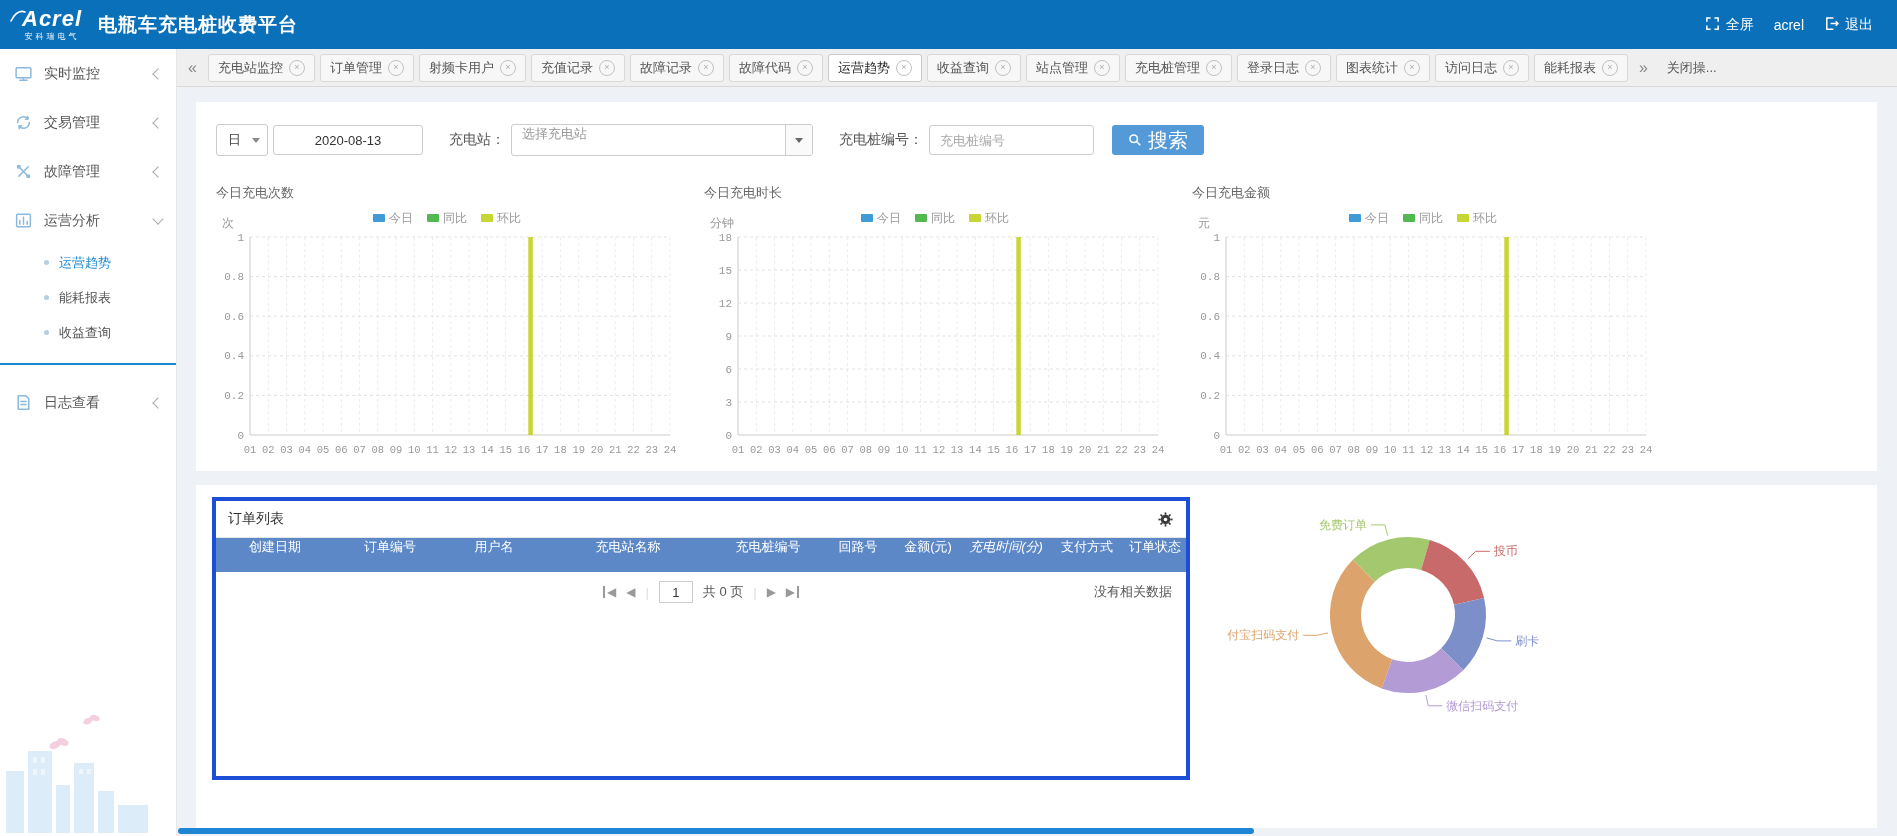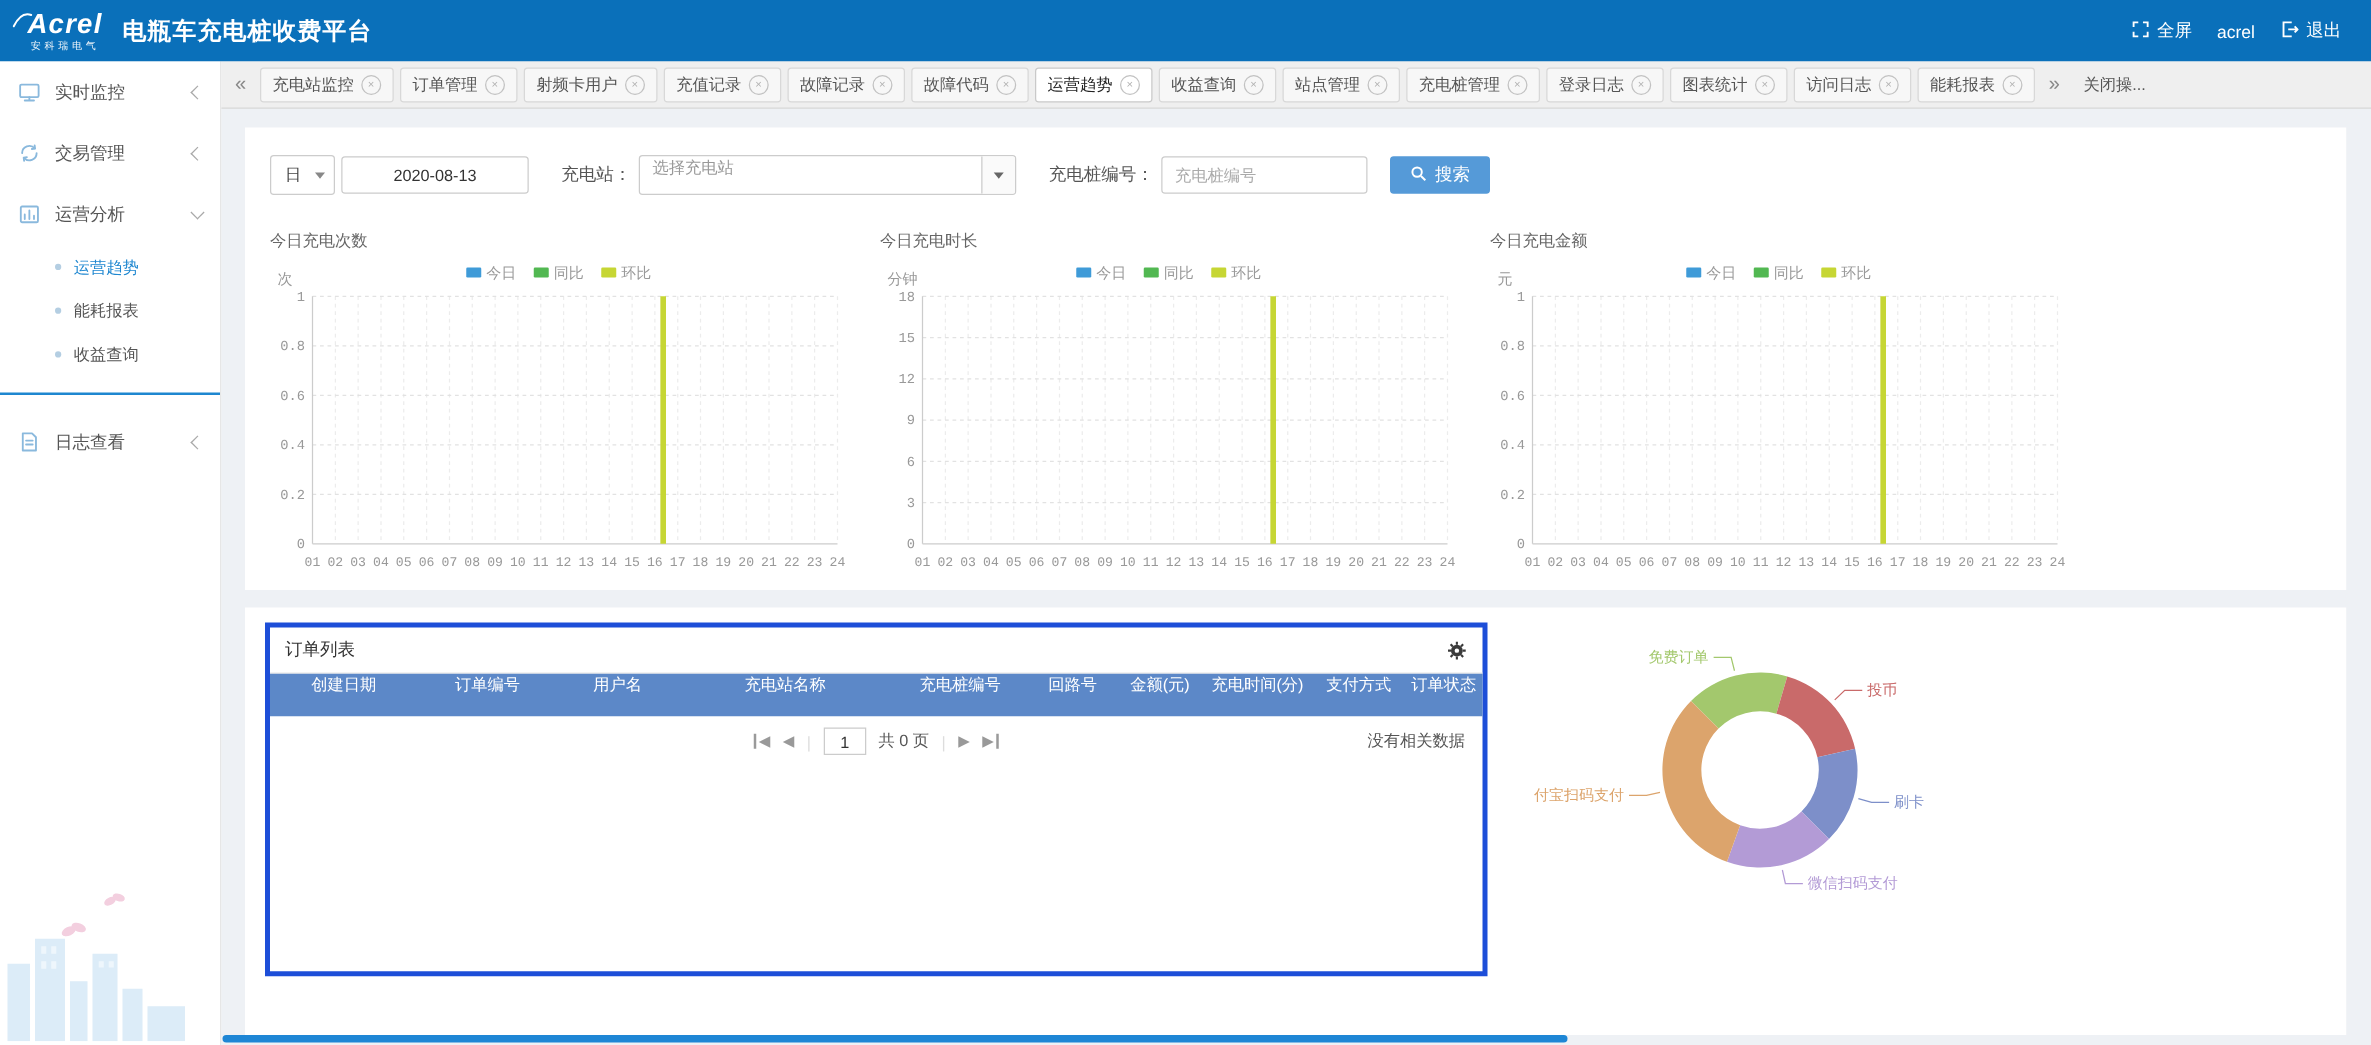--- a/index.html
+++ b/index.html
@@ -61,21 +61,21 @@
   .flabel{font-size:14px;color:#555;margin-left:26px;margin-right:6px;white-space:nowrap;}
   .select-lg{width:300px;height:30px;border:1px solid #ccc;border-radius:3px;display:flex;
              background:#fff;cursor:pointer;overflow:hidden;}
   .select-lg .val{flex:1;padding-left:10px;font-size:13px;color:#999;}
   .select-lg .dd{width:26px;height:100%;border-left:1px solid #ccc;display:flex;align-items:center;
                  justify-content:center;background:#fafafa;}
   .text-input{width:165px;height:30px;border:1px solid #ccc;border-radius:3px;padding:0 10px;
               font-size:13px;color:#333;background:#fff;box-sizing:border-box;}
   .text-input::placeholder{color:#aaa;}
   .search-btn{height:30px;background:#559ad8;color:#fff;border:none;border-radius:3px;padding:0 16px;
-              font-size:14px;display:flex;align-items:center;gap:6px;margin-left:18px;cursor:pointer;}
+              font-size:20px;display:flex;align-items:center;gap:6px;margin-left:18px;cursor:pointer;}
 
   
   .charts{display:flex;margin-top:12px;padding-left:2px;font-family:Liberation Mono, monospace;}
   .chart-box{width:466px;margin-right:22px;flex:0 0 466px;}
   .chart-title{font-size:13px;color:#666;padding-left:2px;}
   .chart-meta{display:flex;align-items:center;position:relative;height:22px;margin-top:5px;}
   .chart-unit{position:absolute;left:8px;bottom:-3px;font-size:12px;color:#999;}
   .legend{margin:0 auto;display:flex;gap:14px;align-items:center;}
   .legend-item{display:flex;align-items:center;gap:4px;font-size:12px;color:#999;cursor:pointer;}
   .legend-swatch{width:12px;height:8px;border-radius:1px;display:inline-block;}
@@ -152,20 +152,29 @@
           </svg></span>
         <span class="slabel">实时监控</span>
         <span class="chev chev-left"></span>
       </div>
       <div class="side-item">
         <span class="sicon"><svg viewBox="0 0 18 18" width="19" height="19" fill="none" stroke="#8ab9dd" stroke-width="1.4" stroke-linecap="round" stroke-linejoin="round">
             <path d="M14.5 9a5.5 5.5 0 0 1-9.6 3.6 M3.5 9a5.5 5.5 0 0 1 9.6-3.6"></path>
             <path d="M13 3.2l.3 2.4-2.4.3 M5 14.8l-.3-2.4 2.4-.3"></path>
           </svg></span>
         <span class="slabel">交易管理</span>
+        <span class="chev chev-left"></span>
+      </div>
+      <div class="side-item">
+        <span class="sicon"><svg viewBox="0 0 18 18" width="19" height="19" fill="none" stroke="#8ab9dd" stroke-width="1.4" stroke-linecap="round" stroke-linejoin="round">
+            <path d="M4.5 4.5l9 9 M13.5 4.5l-9 9"></path>
+            <circle cx="4.5" cy="4.5" r="1.3"></circle>
+            <circle cx="13.5" cy="13.5" r="1.3"></circle>
+          </svg></span>
+        <span class="slabel">故障管理</span>
         <span class="chev chev-left"></span>
       </div>
       <div class="side-item">
         <span class="sicon"><svg viewBox="0 0 18 18" width="19" height="19" fill="none" stroke="#8ab9dd" stroke-width="1.4" stroke-linecap="round" stroke-linejoin="round">
             <rect x="2.5" y="3" width="13" height="12" rx="1"></rect>
             <path d="M5.5 12.5V9 M9 12.5V6 M12.5 12.5V10"></path>
           </svg></span>
         <span class="slabel">运营分析</span>
         <span class="chev chev-down"></span>
       </div>
@@ -591,21 +600,21 @@
             </span>
           </div>
           <div class="tbl-header" id="tbl-header">
               <div class="col" style="width: 118px;">创建日期</div>
               <div class="col" style="width: 112px;">订单编号</div>
               <div class="col" style="width: 96px;">用户名</div>
               <div class="col" style="width: 172px;">充电站名称</div>
               <div class="col" style="width: 108px;">充电桩编号</div>
               <div class="col" style="width: 72px;">回路号</div>
               <div class="col" style="width: 68px;">金额(元)</div>
-              <div class="col" style="width: 88px;">充电时间(分)</div>
+              <div class="col" style="width: 88px; font-style: italic;">充电时间(分)</div>
               <div class="col" style="width: 74px;">支付方式</div>
               <div class="col" style="flex: 1 1 0%;">订单状态</div>
             </div>
           <div class="pager">
             <span class="pg pg-bar-l">◀</span>
             <span class="pg">◀</span>
             <span class="pg-sep">|</span>
             <input class="page-input" value="1" style="">
             <span class="total-pages">共 0 页</span>
             <span class="pg-sep">|</span>

